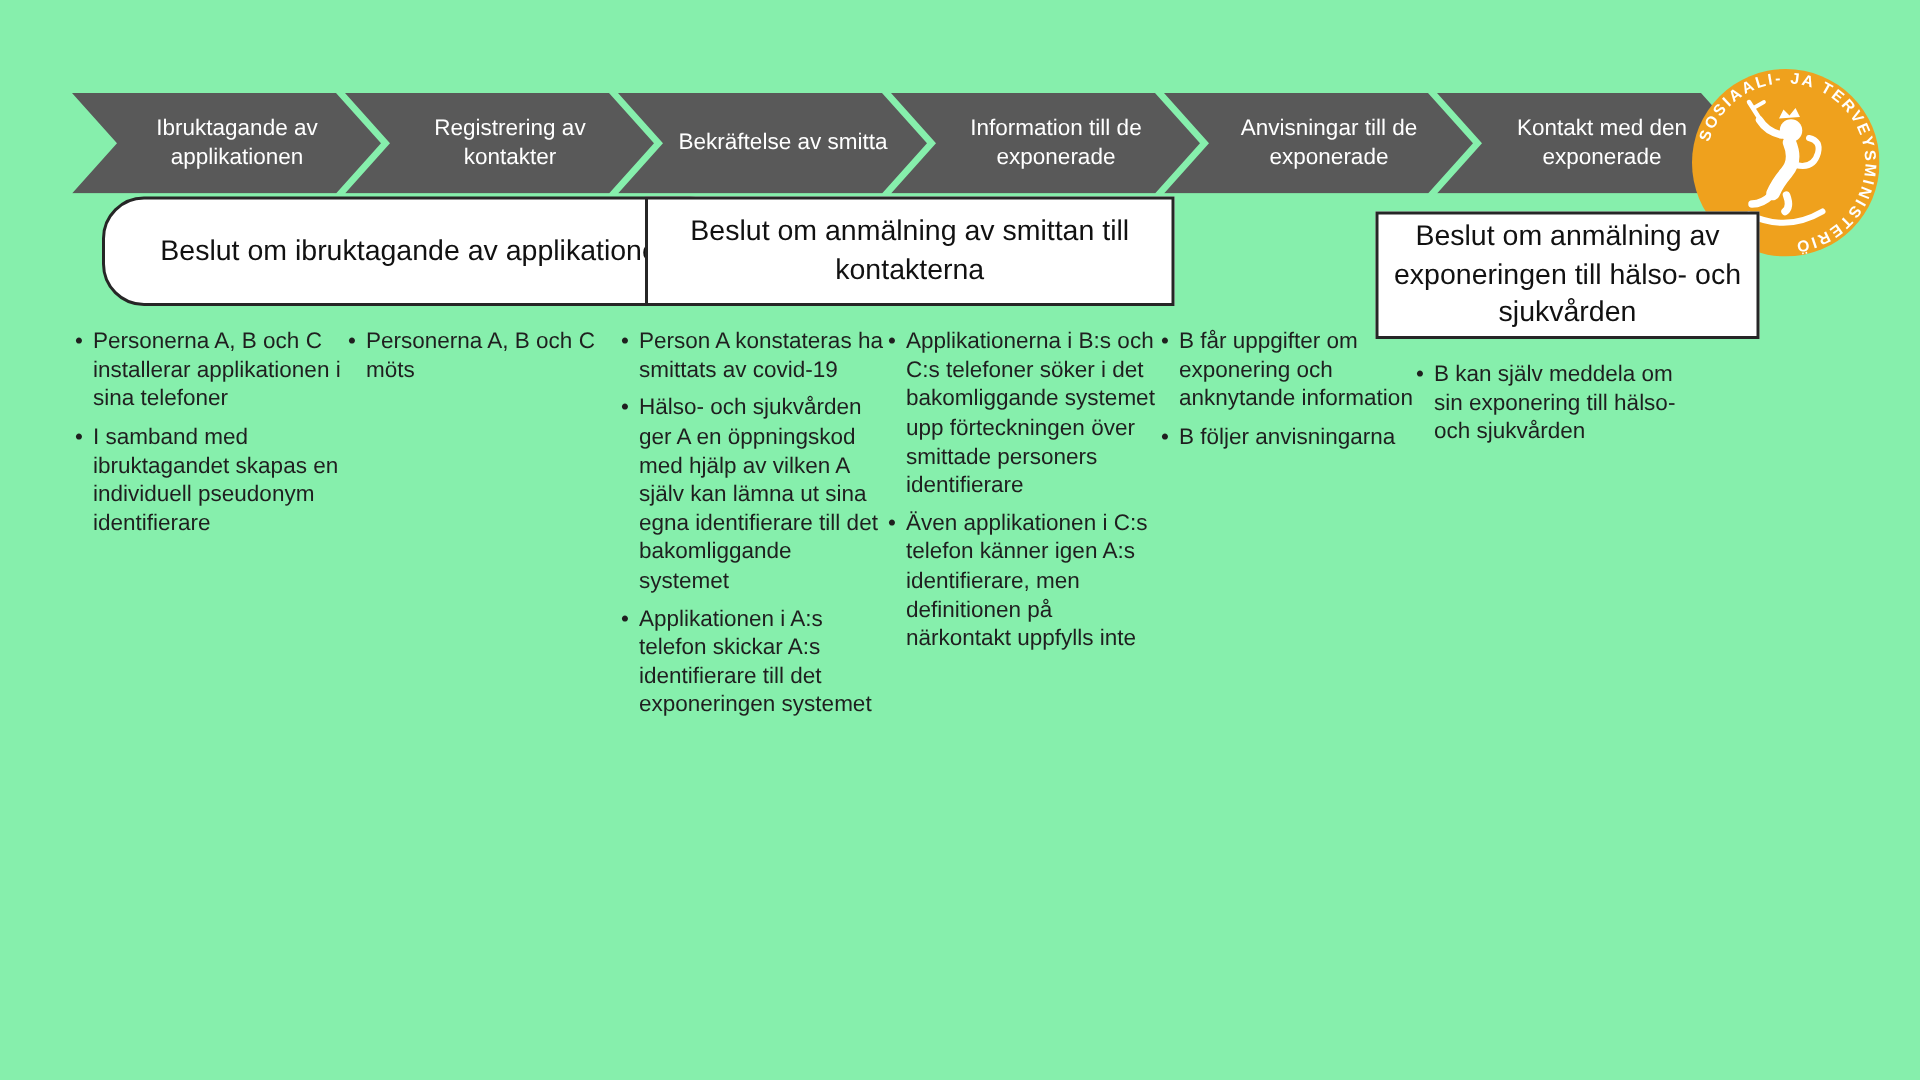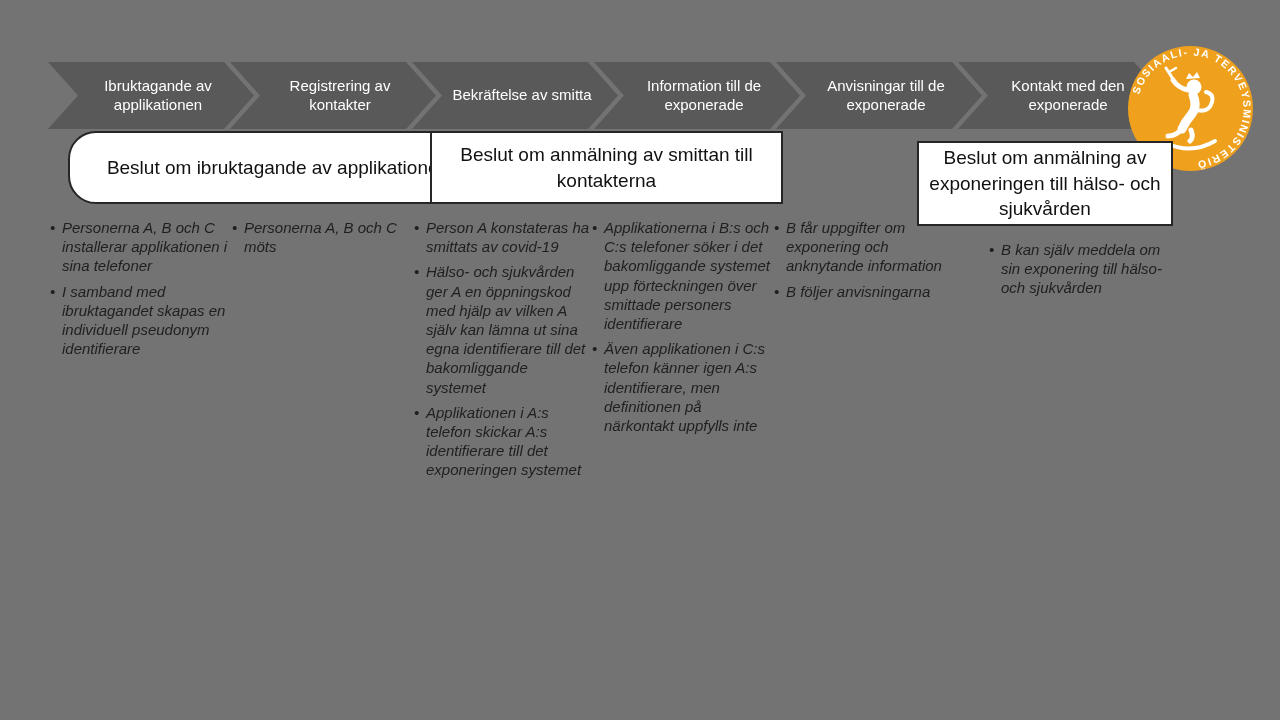--- a/index.html
+++ b/index.html
@@ -1,17 +1,17 @@
 <!DOCTYPE html>
 <html><head>
 <meta charset="utf-8">
 <style>
   html,body{margin:0;padding:0;background:#fff;}
   .stage{
-    position:relative;width:1280px;height:720px;background:#737373;overflow:hidden;
+    position:relative;width:1280px;height:720px;background:#86efac;overflow:hidden;
     font-family:"Liberation Sans","DejaVu Sans",sans-serif;color:#1a1a1a;
   }
   
   .chevron{
     position:absolute;top:62px;height:67px;width:206px;background:#595959;
     clip-path:polygon(0 0,176px 0,100% 50%,176px 100%,0 100%,30px 50%);
     display:flex;align-items:center;justify-content:center;
   }
   .chevron-label{
     display:block;padding:0 22px 0 36px;text-align:center;
@@ -22,21 +22,21 @@
     position:absolute;background:#fff;border:2px solid #262626;
     display:flex;align-items:center;justify-content:center;text-align:center;
     z-index:3;box-sizing:border-box;
   }
   .dbox-title{font-size:19px;line-height:1.35;color:#111;padding:2px 8px;}
   .dbox1{left:68px;top:131px;width:420px;height:73px;border-radius:28px;}
   .dbox2{left:430px;top:131px;width:353px;height:73px;}
   .dbox3{left:917px;top:141px;width:256px;height:85px;}
   
   .col{position:absolute;}
-  .col ul{margin:0;padding:0;list-style:none;font-style:italic;}
+  .col ul{margin:0;padding:0;list-style:none;}
   .col li{
     position:relative;padding-left:12px;margin-bottom:6px;
     font-size:15px;line-height:1.28;color:#1f1f1f;
   }
   .col li::before{content:"\2022";position:absolute;left:0;top:0;}
   
   .logo{position:absolute;left:1128px;top:46px;width:125px;height:125px;z-index:2;}
 </style>
 </head>
 <body>
@@ -117,19 +117,19 @@
       <li>Applikationerna i B:s och C:s telefoner söker i det bakomliggande systemet upp förteckningen över smittade personers identifierare</li>
       <li>Även applikationen i C:s telefon känner igen A:s identifierare, men definitionen på närkontakt uppfylls inte</li>
     </ul>
   </div>
   <div class="col" style="left:774px;top:218px;width:180px">
     <ul>
       <li>B får uppgifter om exponering och anknytande information</li>
       <li>B följer anvisningarna</li>
     </ul>
   </div>
-  <div class="col" style="left:989px;top:240px;width:180px">
+  <div class="col" style="left:944px;top:240px;width:180px">
     <ul>
       <li>B kan själv meddela om sin exponering till hälso- och sjukvården</li>
     </ul>
   </div>
 
 </div>
 
 </body></html>

